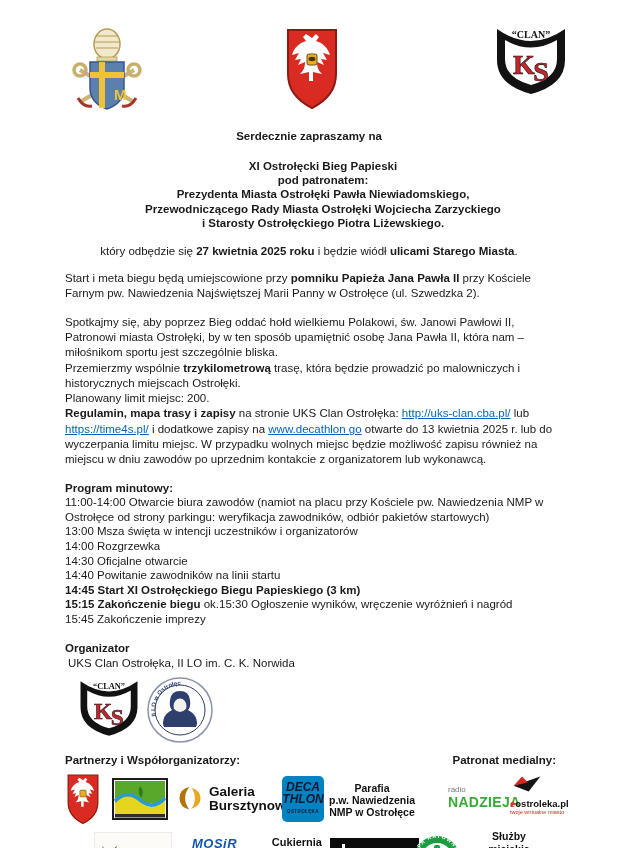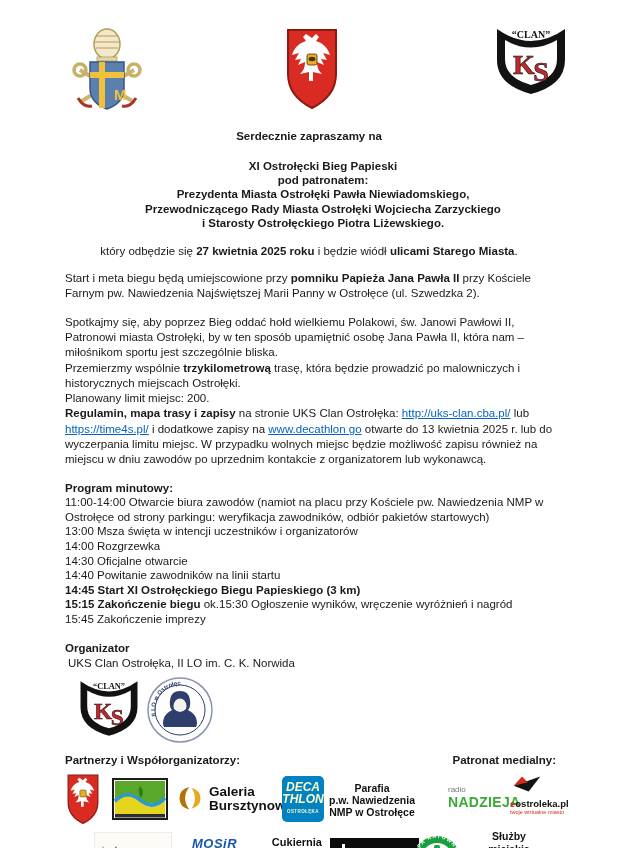--- a/index.html
+++ b/index.html
@@ -33,21 +33,21 @@
   .radio-big{font-size:14px;font-weight:bold;color:#3aaa35;letter-spacing:.3px;}
   .eo-domain{font-size:9.5px;font-weight:bold;color:#111;}
   .eo-domain .e{color:#d42a1e;}
   .eo-tag{font-size:5.5px;color:#d42a1e;}
   .mosir-text{font-size:13px;font-weight:bold;font-style:italic;color:#1556ac;letter-spacing:.5px;}
   .cuk-text{font-size:11px;font-weight:bold;color:#111;line-height:13px;text-align:right;}
   .traffic-box{background:#0c0c0c;color:#fff;font-weight:bold;font-size:13px;
                padding:5px 7px 5px 4px;display:flex;align-items:center;gap:2px;}
   .traffic-box .ti{color:#e03020;}
   .sluzby-text{font-size:10.5px;font-weight:bold;line-height:12.5px;text-align:center;color:#111;}
-  .deca{width:42px;height:46px;background:#0082c3;border-radius:5px;color:#fef9c3;
+  .deca{width:42px;height:46px;background:#0082c3;border-radius:5px;color:#0f172a;
         display:flex;flex-direction:column;align-items:center;justify-content:center;
         font-weight:bold;font-style:italic;font-size:12px;line-height:12px;}
   .deca .sub{font-size:4.5px;font-style:normal;letter-spacing:.4px;margin-top:1px;}
   .galeria-wrap{display:flex;align-items:center;gap:5px;}
 </style>
 </head>
 <body>
 
 <div class="page">
 

